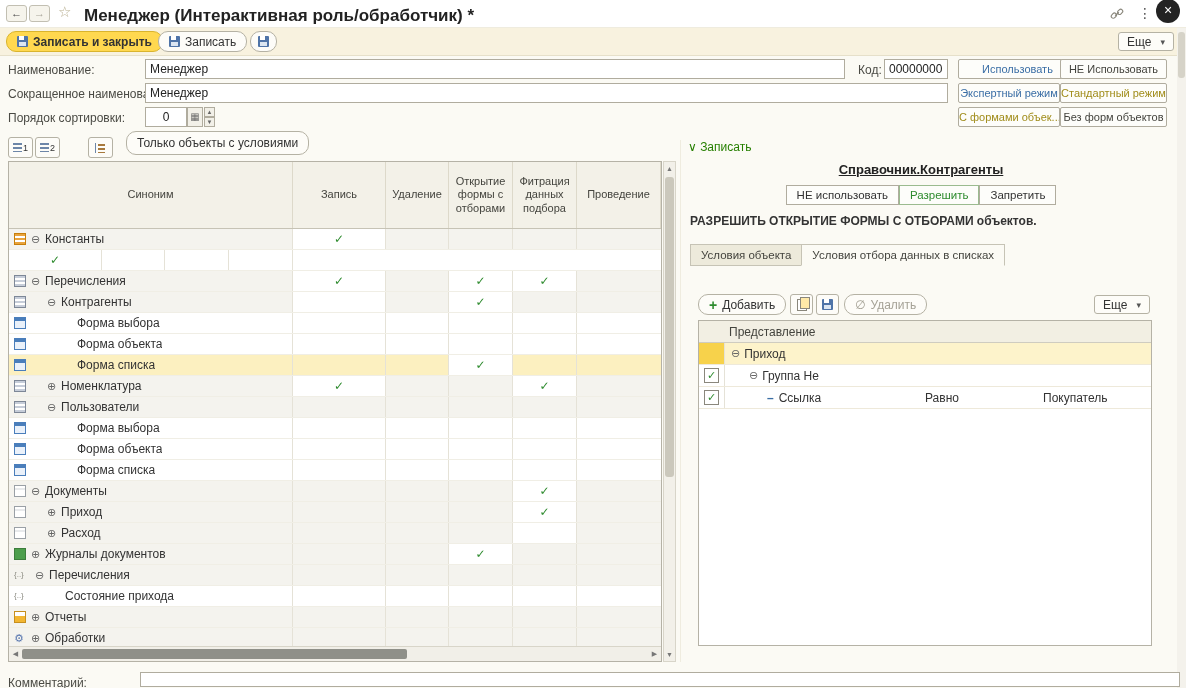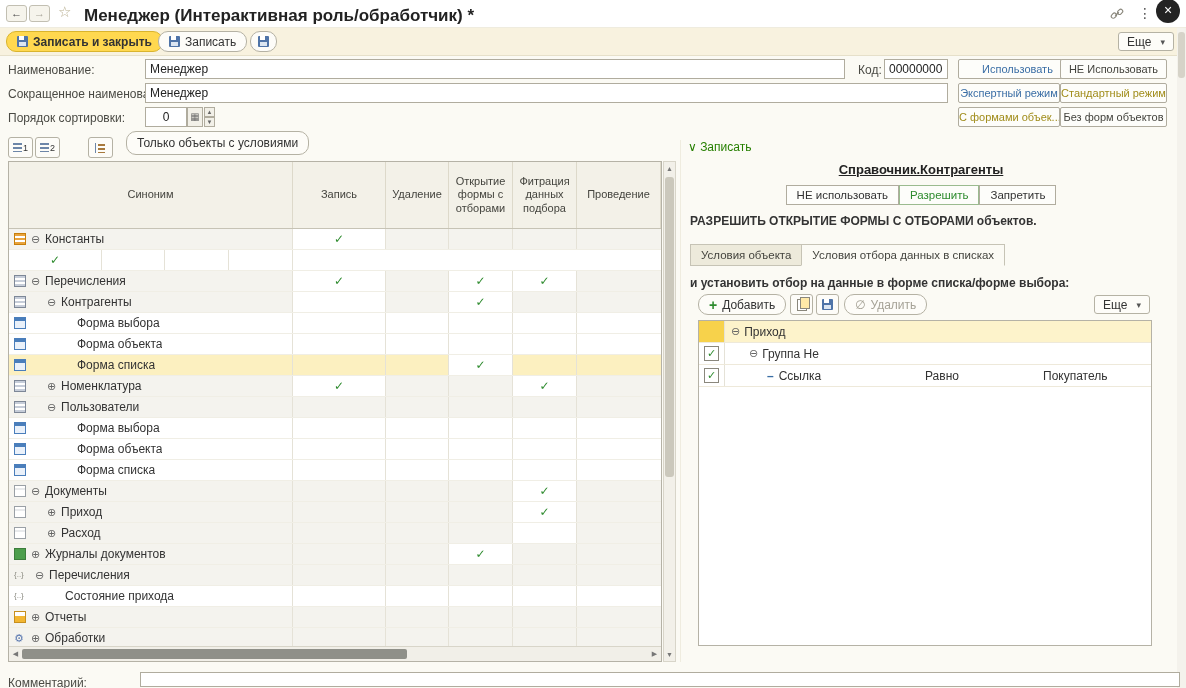--- a/index.html
+++ b/index.html
@@ -511,21 +511,20 @@
   <div class="abs" style="left:686px;top:185px;width:470px;text-align:center">
     <span class="modebtn">НЕ использовать</span><span class="modebtn active">Разрешить</span><span class="modebtn">Запретить</span>
   </div>
 
   <div class="abs bold" style="left:690px;top:214px;width:462px">РАЗРЕШИТЬ ОТКРЫТИЕ ФОРМЫ С ОТБОРАМИ объектов.</div>
 
   <div class="abs" style="left:690px;top:244px">
     <span class="tab">Условия объекта</span><span class="tab active">Условия отбора данных в списках</span>
   </div>
 
-  <div class="abs bold" style="left:690px;top:276px;width:462px">и установить отбор на данные в форме списка/форме выбора:</div>
 
   <div class="abs" style="left:690px;top:294px;width:462px;height:23px">
     <div class="abs btn" style="left:8px;top:0;height:21px">
       <span class="plus">+</span>
       <span>Добавить</span>
     </div>
     <div class="abs fic" style="left:100px;top:0">
       <span class="copyic"></span>
     </div>
     <div class="abs fic" style="left:126px;top:0">
@@ -534,20 +533,21 @@
     <div class="abs btn disbl" style="left:154px;top:0;height:21px">
       <span class="nosym">∅</span>
       <span>Удалить</span>
     </div>
     <div class="abs btn sq dda" style="right:2px;top:1px;height:19px">
       <span>Еще</span>
     </div>
   </div>
 
   <div class="abs ftable">
+    <div class="fhead">Представление</div>
     <div>
         <div class="frow fsel">
           <div class="fcell fc0"></div>
           <div class="fcell fc1" style="padding-left:6px">
             <span class="fexp">⊖</span>
             <span>Приход</span>
           </div>
           <div class="fcell fc2"></div>
           <div class="fcell fc3"></div>
         </div>

